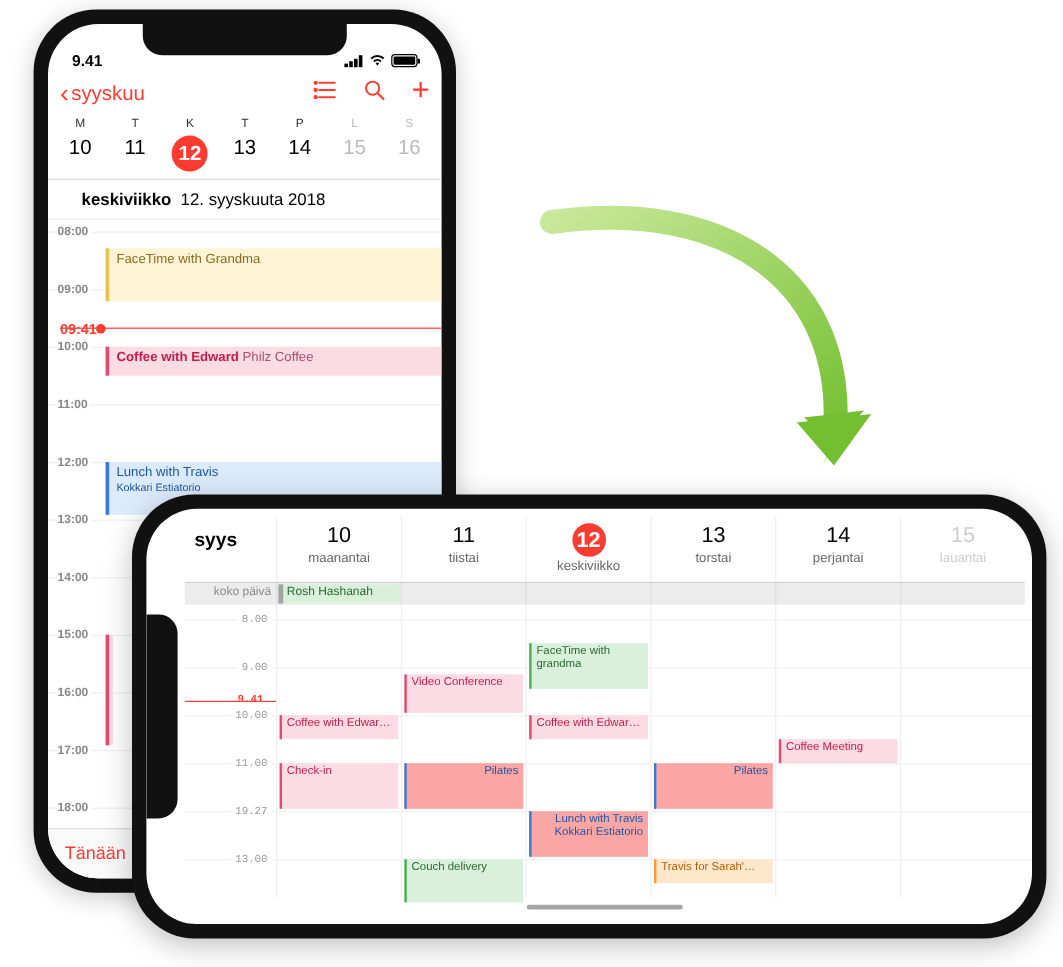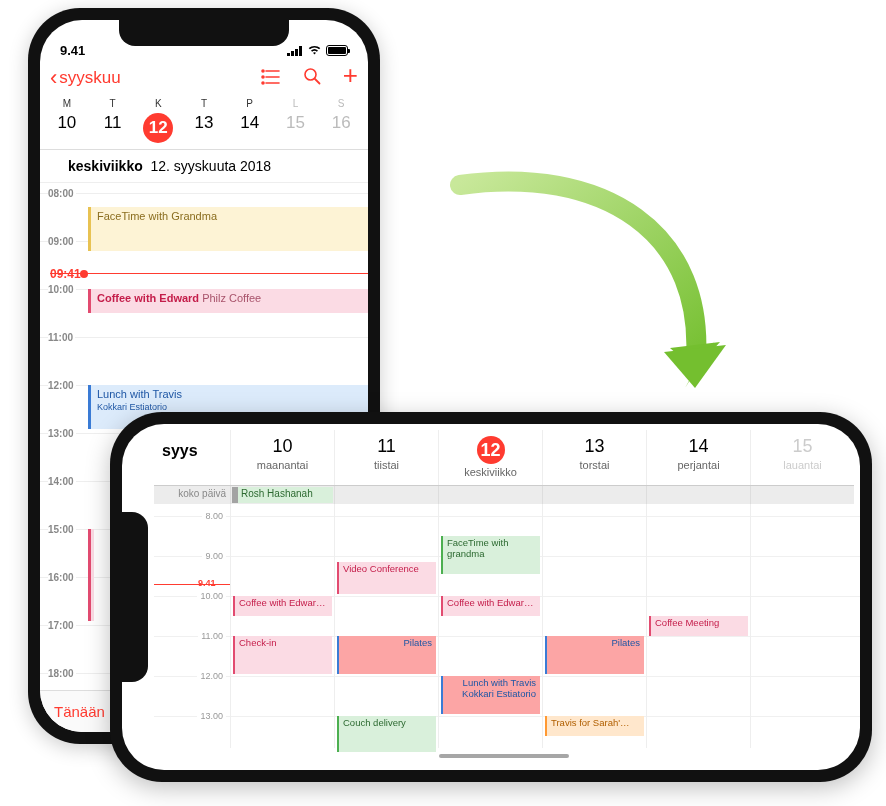--- a/index.html
+++ b/index.html
@@ -140,27 +140,27 @@
     display:inline-block;background:#ff3b30;color:#fff;border-radius:50%;
     width:28px;height:28px;line-height:28px;font-weight:600;
   }
   .lhdr .day.wk, .lhdr .day.wk .dn{color:#ccc;}
   .alldayrow{
     display:grid;grid-template-columns:76px repeat(6,1fr);
     height:18px;background:#ececec;font-size:10px;
   }
   .alldayrow .lbl{color:#888;text-align:right;padding:2px 4px 0 11px;}
   .alldayrow .cell{border-left:1px solid #ddd;position:relative;}
-  .alldayrow .ad{position:absolute;left:1px;right:1px;top:1px;bottom:1px;background:#d9f0db;border-left:6px solid #a3a3a3;color:#2d6a31;padding:1px 3px;}
+  .alldayrow .ad{position:absolute;left:1px;right:1px;top:1px;bottom:1px;background:#d9f0db;border-left:4px solid #a3a3a3;color:#2d6a31;padding:1px 3px;}
   .lgrid{
     position:relative;
     display:grid;grid-template-columns:76px repeat(6,1fr);
     height:244px;
   }
-  .lgrid .tcol{position:relative;}
+  .lgrid .tcol{position:relative;font-family:Liberation Mono, monospace;}
   .lgrid .tcol .hl{position:absolute;left:0;right:-636px;border-top:1px solid #f0f0f0;font-size:9px;color:#999;}
   .lgrid .tcol .hl span{position:absolute;right:640px;top:-6px;background:#fff;padding:0 3px;}
   .lgrid .col{border-left:1px solid #eee;position:relative;}
   .lgrid .lev{
     position:absolute;left:2px;right:2px;font-size:9.5px;padding:2px 4px;
     border-left:2.5px solid;overflow:hidden;line-height:1.15;
   }
   .lev.pink{background:#fbdbe4;border-color:#e24b70;color:#c41d4a;}
   .lev.green{background:#d9f0db;border-color:#4caf50;color:#2d6a31;}
   .lev.blue{background:#fca5a5;border-color:#3a7bd5;color:#1f57a5;text-align:right;}
@@ -355,21 +355,21 @@
           <div class="hl" style="top:52px">
               <span>9.00</span>
             </div>
           <div class="hl" style="top:92px">
               <span>10.00</span>
             </div>
           <div class="hl" style="top:132px">
               <span>11.00</span>
             </div>
           <div class="hl" style="top:172px">
-              <span>12.00</span>
+              <span>19.27</span>
             </div>
           <div class="hl" style="top:212px">
               <span>13.00</span>
             </div>
           <div class="lnow" style="top:80px">
             <span class="t">9.41</span>
           </div>
         </div>
 
         <div class="col">

